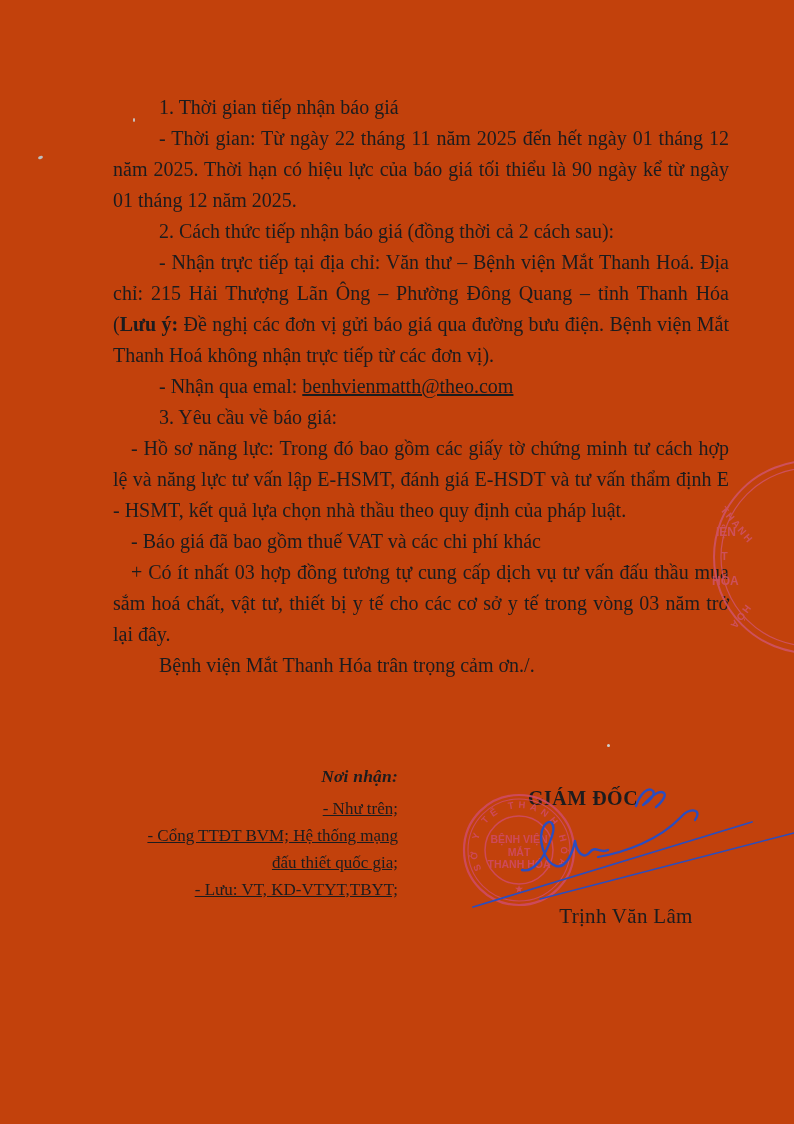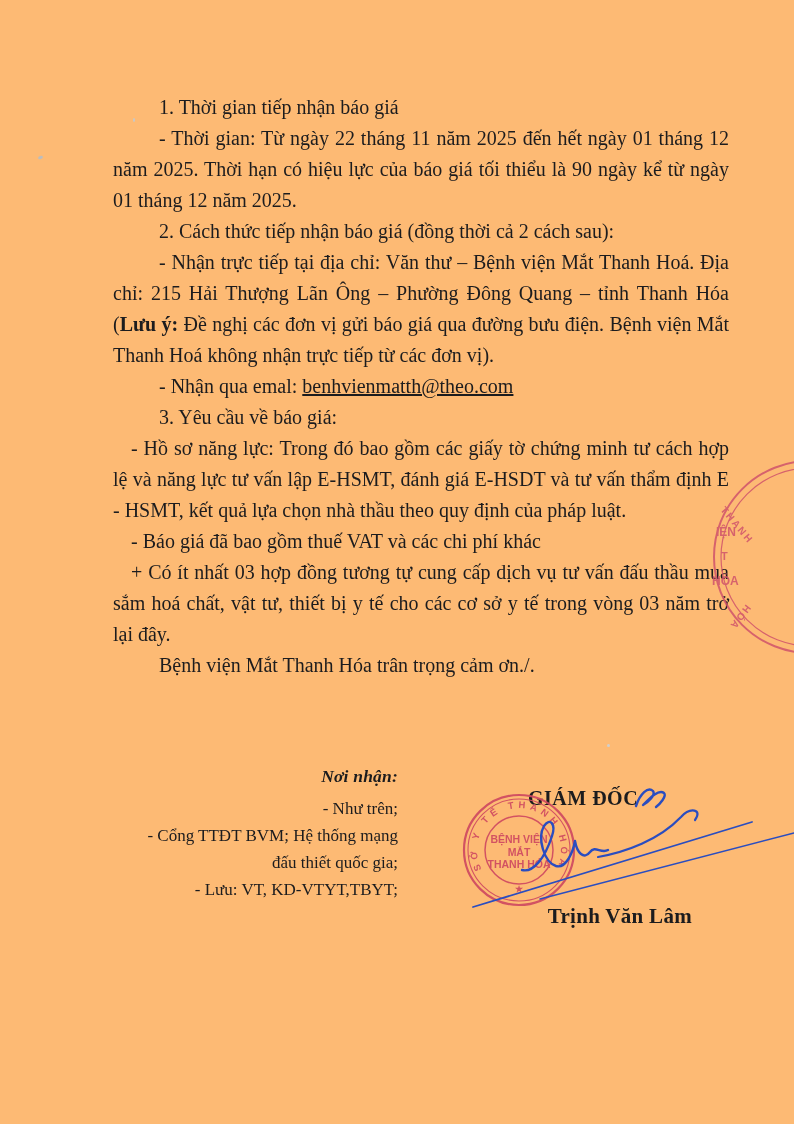--- a/index.html
+++ b/index.html
@@ -1,19 +1,19 @@
 <!DOCTYPE html>
 <html><head>
 <meta charset="utf-8">
 <style>
   html,body{margin:0;padding:0;background:#e8e8e8;}
   .page{
     position:relative;
     width:794px;height:1124px;
-    background:#fdba74;
+    background:#c2410c;
     overflow:hidden;
     font-family:"Liberation Serif", serif;
     color:#1c1c1e;
     margin:0 auto;
   }
   .doc-body{
     position:absolute;
     left:113px;top:92px;width:616px;
     font-size:20px;line-height:31px;
     text-align:justify;
@@ -23,28 +23,28 @@
   .indent-sm{text-indent:18px;}
   .b{font-weight:bold;}
   .u{text-decoration:underline;}
   .recipients{
     position:absolute;left:118px;top:766px;width:280px;text-align:right;
   }
   .rec-title{
     font-size:17.5px;font-weight:bold;font-style:italic;
     margin-bottom:8px;letter-spacing:.2px;
   }
-  .rec-line{font-size:17px;line-height:27px;}
+  .rec-line{font-size:17px;line-height:27px;text-decoration:underline;}
   .sig-role{
     position:absolute;left:528px;top:787px;
     font-size:20px;font-weight:bold;letter-spacing:.5px;
   }
   .sig-name{
-    position:absolute;left:512px;top:904px;width:180px;
-    font-size:21px;font-weight:bold;text-align:right;letter-spacing:.3px;
+    position:absolute;left:536px;top:904px;width:180px;
+    font-size:21px;font-weight:normal;text-align:center;letter-spacing:.3px;
   }
   .stamp-svg{position:absolute;left:457px;top:788px;opacity:.92;}
   .edge-stamp-svg{position:absolute;left:690px;top:458px;opacity:.85;}
   .ink-svg{position:absolute;left:440px;top:780px;}
   .stamp-text{font-family:"Liberation Sans", sans-serif;font-weight:bold;}
   .speck{position:absolute;border-radius:50%;}
   .speck1{left:38px;top:156px;width:5px;height:3px;background:#bdbdbd;transform:rotate(-20deg);}
   .speck2{left:133px;top:118px;width:2px;height:4px;background:#c9c9c9;}
   .speck3{left:607px;top:744px;width:3px;height:3px;background:#cfcfcf;}
 </style>

